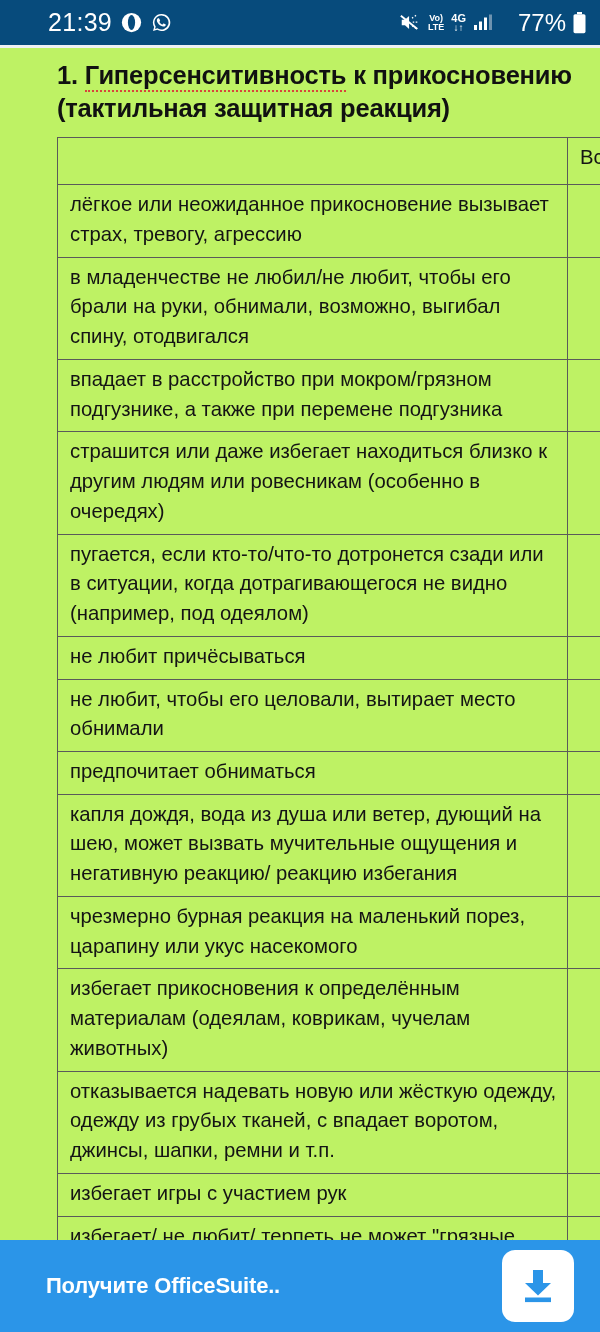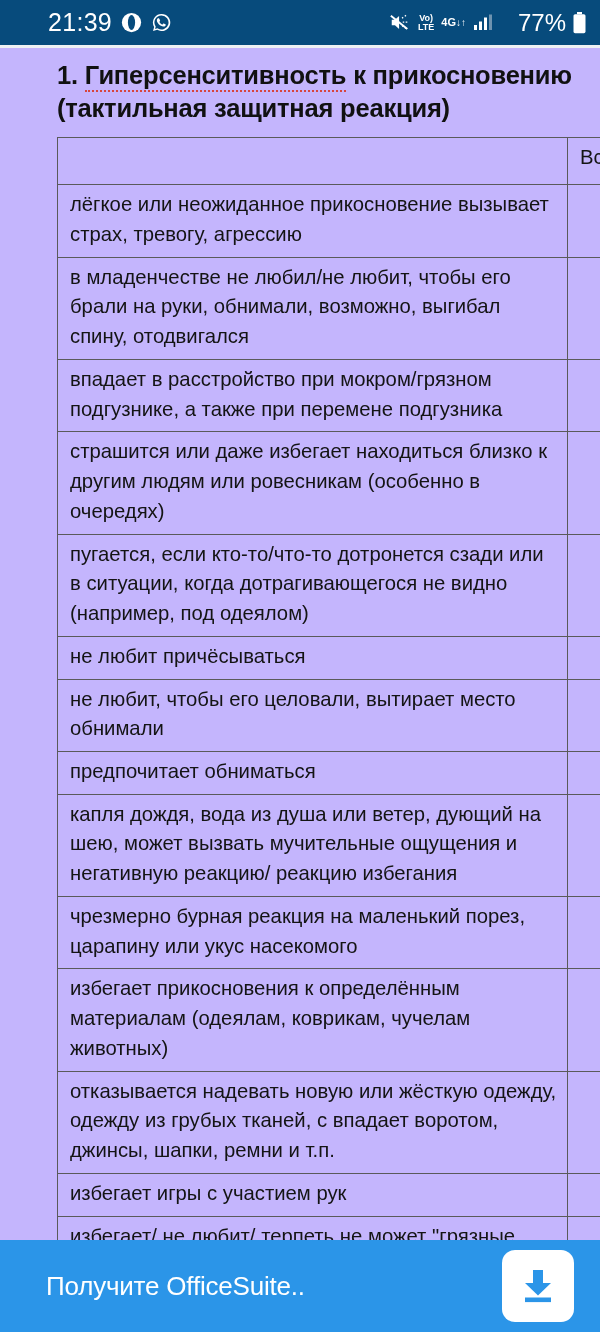--- a/index.html
+++ b/index.html
@@ -55,20 +55,21 @@
   .volte-stack {
     display: flex;
     flex-direction: column;
     align-items: center;
     line-height: 0.95;
     font-size: 9px;
     font-weight: 700;
   }
   .fourg-stack {
     display: flex;
+    flex-direction: column;
     align-items: center;
     line-height: 0.95;
     font-size: 11px;
     font-weight: 700;
   }
   .fourg-stack .arrows { font-size: 10px; }
   .sb-battery-text {
     font-size: 24px;
     font-weight: 400;
     margin-left: 18px;
@@ -83,21 +84,21 @@
     height: 3px;
     background: #eef1f4;
   }
 
   
   #doc {
     position: absolute;
     top: 48px; left: 0;
     width: 600px;
     height: 1192px;
-    background: #c4b5fd;
+    background: #bef264;
     overflow: hidden;
   }
 
   #doc-title {
     margin: 0;
     padding: 11px 18px 0 57px;
     font-size: 25.5px;
     font-weight: 700;
     color: #111111;
     line-height: 1.28;
@@ -145,22 +146,22 @@
     height: 92px;
     background: #2B95E8;
     display: flex;
     align-items: center;
     justify-content: space-between;
     padding: 0 26px 0 46px;
     box-sizing: border-box;
   }
   #promo-text {
     color: #ffffff;
-    font-size: 26px;
-    font-weight: 400;
+    font-size: 22px;
+    font-weight: 700;
     letter-spacing: -0.2px;
     white-space: nowrap;
   }
   #download-button {
     width: 72px;
     height: 72px;
     background: #ffffff;
     border-radius: 13px;
     display: flex;
     align-items: center;

